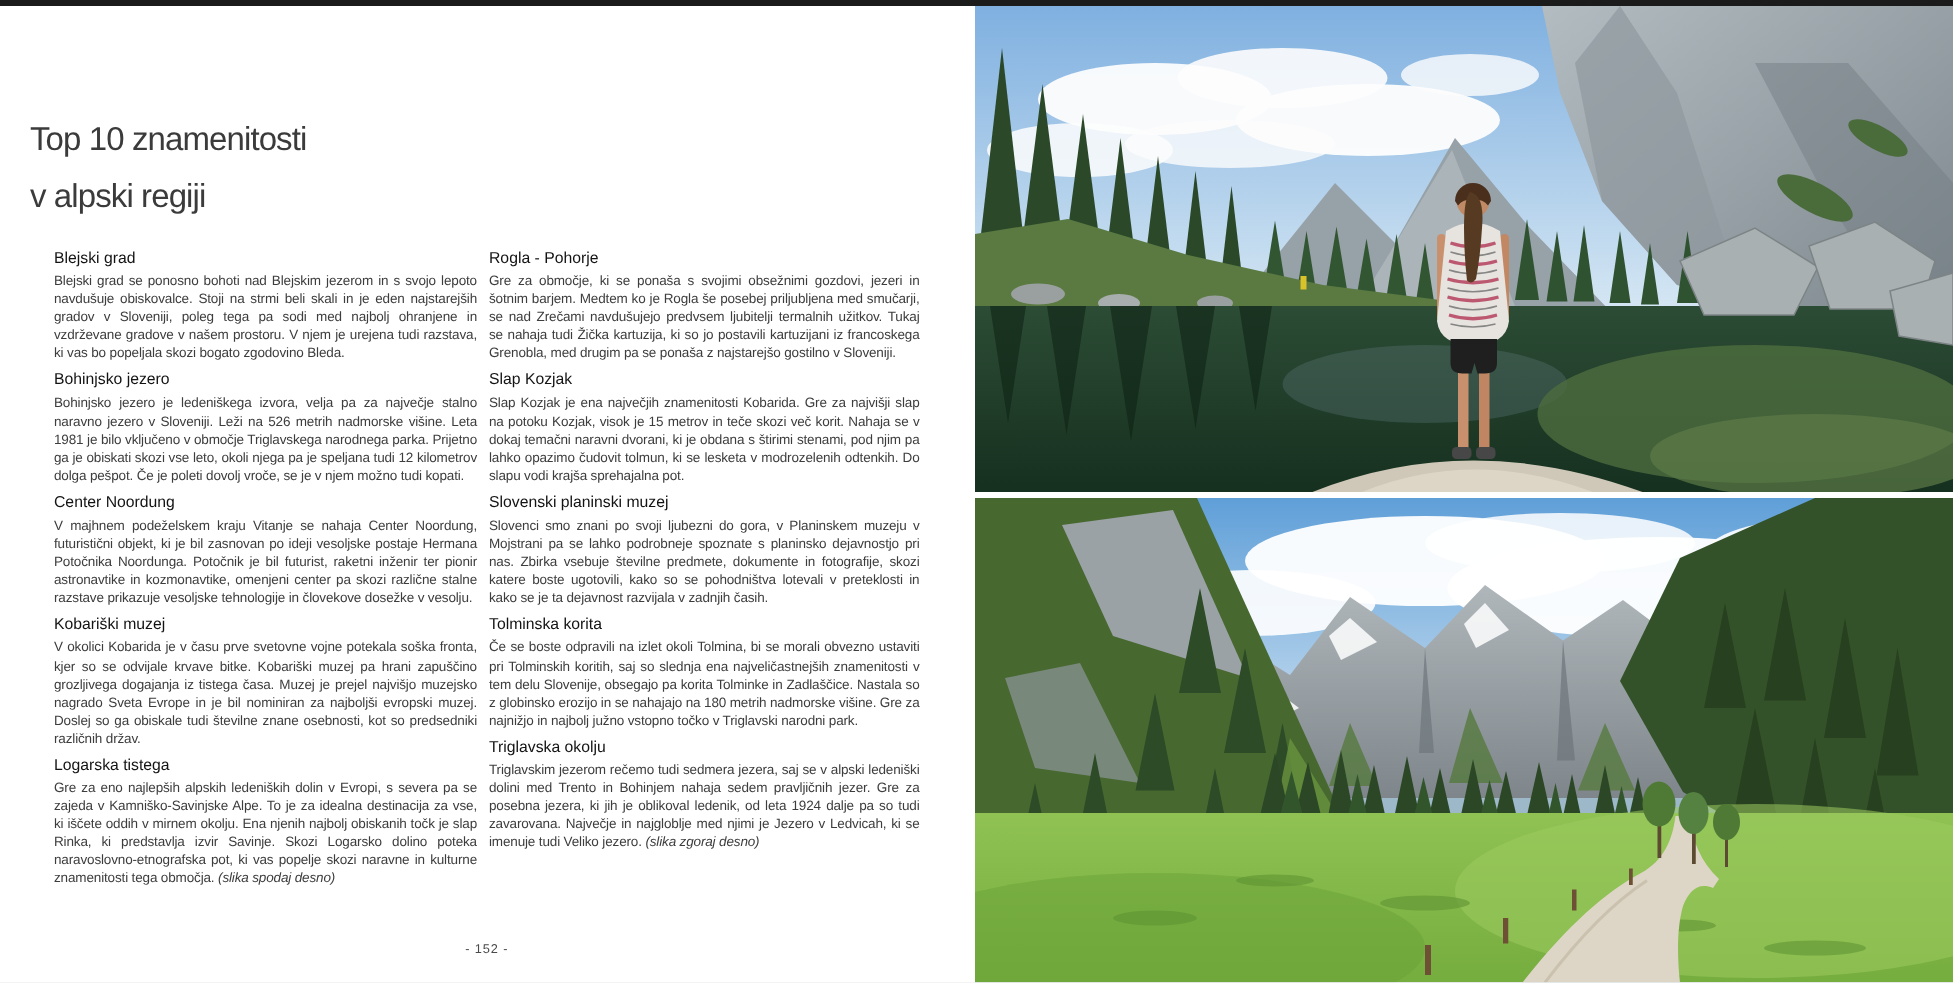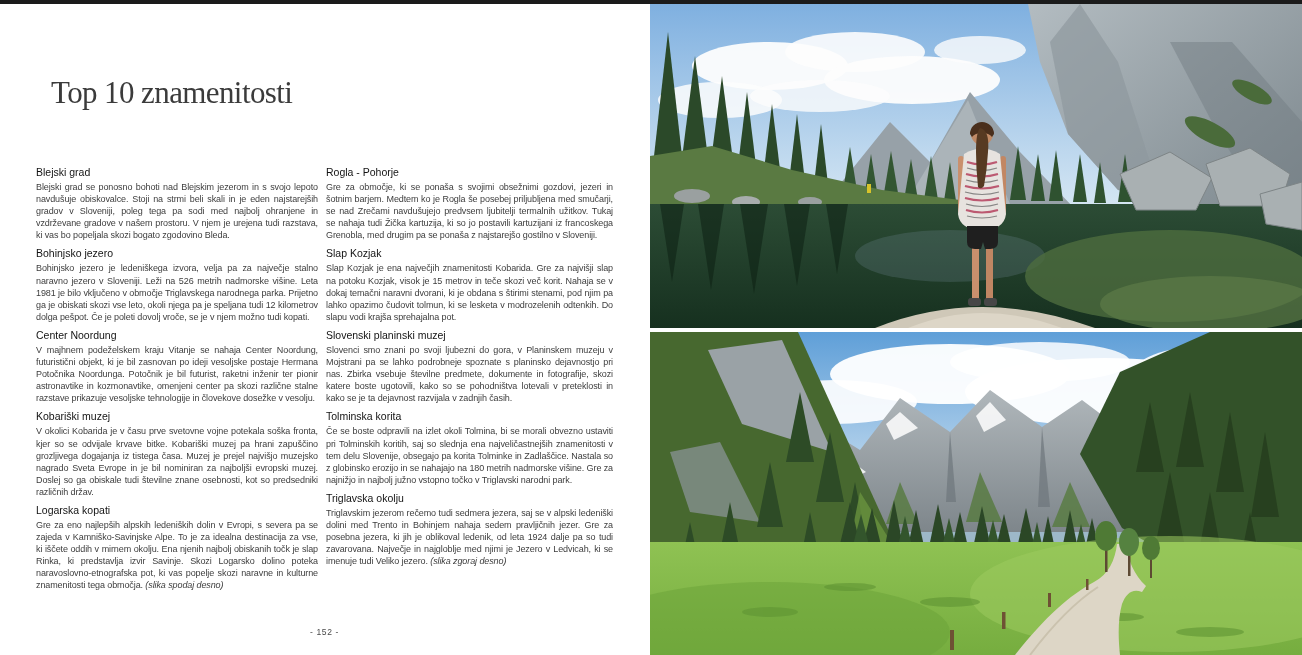--- a/index.html
+++ b/index.html
@@ -3,22 +3,22 @@
 <meta charset="utf-8">
 <style>
   html,body { margin:0; padding:0; background:#e9e9e9; }
   .spread {
     position:relative; width:1302px; height:655px; background:#ffffff;
     font-family:"Liberation Sans", sans-serif; overflow:hidden;
   }
   .top-edge { position:absolute; top:0; left:0; width:1302px; height:4px; background:#1b1b1b; }
 
   
-  .page-title { position:absolute; left:51px; top:74px; margin:0; font-weight:400; color:#3b3b3b;
-    font-size:31px; line-height:38px; letter-spacing:-0.6px;font-family:Liberation Serif, serif; }
+  .page-title { position:absolute; left:20px; top:74px; margin:0; font-weight:400; color:#3b3b3b;
+    font-size:22px; line-height:38px; letter-spacing:-0.6px; }
   .page-title span { display:block; }
 
   .col { position:absolute; top:166px; }
   .col-1 { left:36px;  width:282px; }
   .col-2 { left:326px; width:287px; }
 
   .sec h3 { margin:6px 0 3px; font-size:10.5px; line-height:12px; color:#131313; font-weight:normal; }
   .sec:first-child h3 { margin-top:0; }
   .sec p { margin:0 0 1px; font-size:9px; line-height:12.1px; color:#3d3d3d;
     text-align:justify; letter-spacing:-0.1px; }
@@ -34,41 +34,42 @@
   .photo-bottom { left:650px; top:332px; width:652px; height:323px; }
 </style>
 </head>
 <body>
 
 <div class="spread">
   <div class="top-edge"></div>
 
   <h1 class="page-title">
     <span>Top 10 znamenitosti</span>
+    <span>v alpski regiji</span>
   </h1>
 
   <div class="col col-1">
     <section class="sec">
       <h3>Blejski grad</h3>
       <p><span>Blejski grad se ponosno bohoti nad Blejskim jezerom in s svojo lepoto navdušuje obiskovalce. Stoji na strmi beli skali in je eden najstarejših gradov v Sloveniji, poleg tega pa sodi med najbolj ohranjene in vzdrževane gradove v našem prostoru. V njem je urejena tudi razstava, ki vas bo popeljala skozi bogato zgodovino Bleda.</span><i class="note"></i></p>
     </section>
     <section class="sec">
       <h3>Bohinjsko jezero</h3>
       <p><span>Bohinjsko jezero je ledeniškega izvora, velja pa za največje stalno naravno jezero v Sloveniji. Leži na 526 metrih nadmorske višine. Leta 1981 je bilo vključeno v območje Triglavskega narodnega parka. Prijetno ga je obiskati skozi vse leto, okoli njega pa je speljana tudi 12 kilometrov dolga pešpot. Če je poleti dovolj vroče, se je v njem možno tudi kopati.</span><i class="note"></i></p>
     </section>
     <section class="sec">
       <h3>Center Noordung</h3>
       <p><span>V majhnem podeželskem kraju Vitanje se nahaja Center Noordung, futuristični objekt, ki je bil zasnovan po ideji vesoljske postaje Hermana Potočnika Noordunga. Potočnik je bil futurist, raketni inženir ter pionir astronavtike in kozmonavtike, omenjeni center pa skozi različne stalne razstave prikazuje vesoljske tehnologije in človekove dosežke v vesolju.</span><i class="note"></i></p>
     </section>
     <section class="sec">
       <h3>Kobariški muzej</h3>
       <p><span>V okolici Kobarida je v času prve svetovne vojne potekala soška fronta, kjer so se odvijale krvave bitke. Kobariški muzej pa hrani zapuščino grozljivega dogajanja iz tistega časa. Muzej je prejel najvišjo muzejsko nagrado Sveta Evrope in je bil nominiran za najboljši evropski muzej. Doslej so ga obiskale tudi številne znane osebnosti, kot so predsedniki različnih držav.</span><i class="note"></i></p>
     </section>
     <section class="sec">
-      <h3>Logarska kopati</h3>
+      <h3>Logarska tistega</h3>
       <p><span>Gre za eno najlepših alpskih ledeniških dolin v Evropi, s severa pa se zajeda v Kamniško-Savinjske Alpe. To je za idealna destinacija za vse, ki iščete oddih v mirnem okolju. Ena njenih najbolj obiskanih točk je slap Rinka, ki predstavlja izvir Savinje. Skozi Logarsko dolino poteka naravoslovno-etnografska pot, ki vas popelje skozi naravne in kulturne znamenitosti tega območja.</span><i class="note"> (slika spodaj desno)</i></p>
     </section>
   </div>
 
   <div class="col col-2">
     <section class="sec">
       <h3>Rogla - Pohorje</h3>
       <p><span>Gre za območje, ki se ponaša s svojimi obsežnimi gozdovi, jezeri in šotnim barjem. Medtem ko je Rogla še posebej priljubljena med smučarji, se nad Zrečami navdušujejo predvsem ljubitelji termalnih užitkov. Tukaj se nahaja tudi Žička kartuzija, ki so jo postavili kartuzijani iz francoskega Grenobla, med drugim pa se ponaša z najstarejšo gostilno v Sloveniji.</span><i class="note"></i></p>
     </section>
     <section class="sec">

